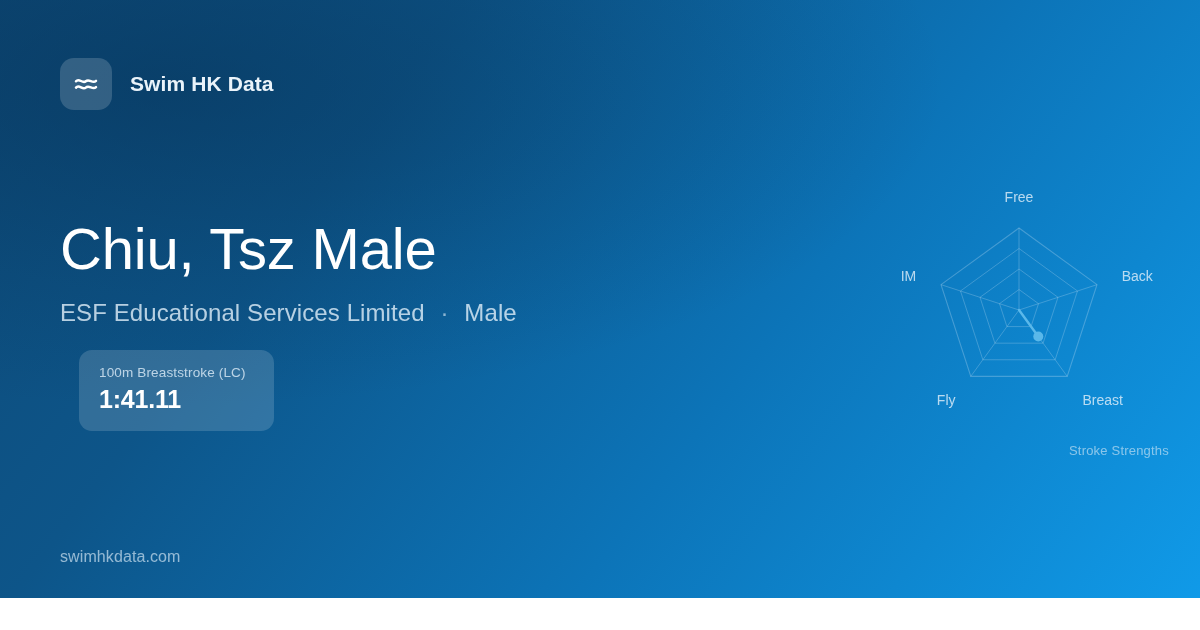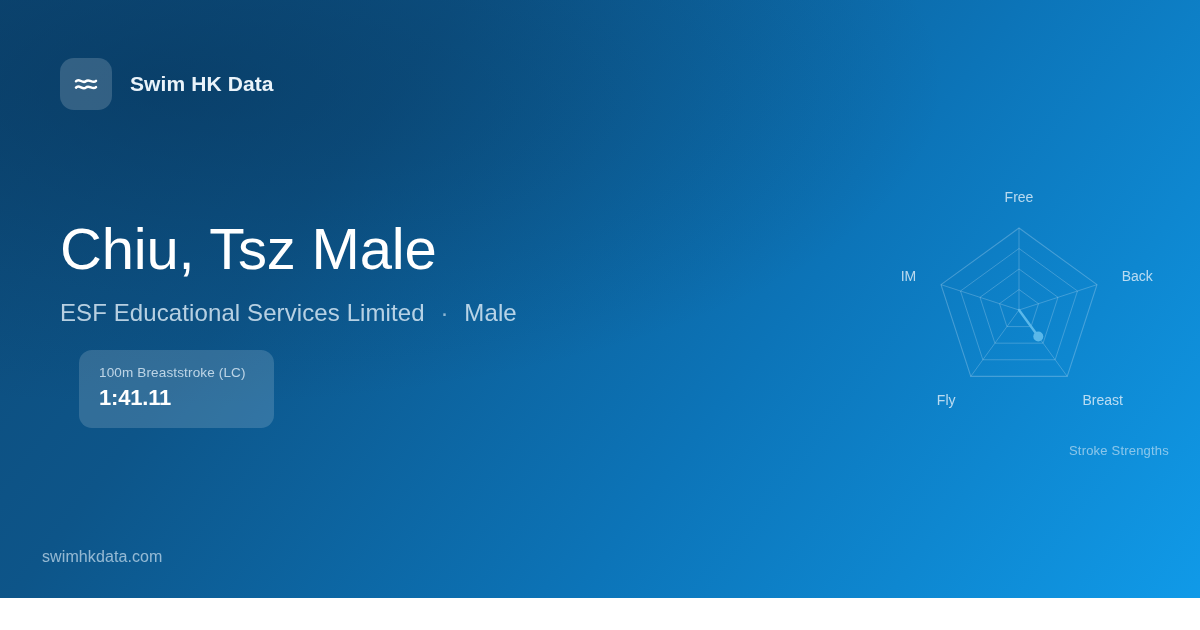--- a/index.html
+++ b/index.html
@@ -62,21 +62,21 @@
     background:rgba(255,255,255,0.155);
     z-index:3;
     margin-left:19px;
   }
   .stat-label{
     font-size:13.5px; font-weight:400; letter-spacing:0.15px;
     color:rgba(223,238,249,0.80); white-space:nowrap;
   }
   .stat-value{
     margin-top:5px;
-    font-size:22px; font-weight:600; letter-spacing:-0.2px;
+    font-size:25px; font-weight:600; letter-spacing:-0.2px;
     color:#ffffff; white-space:nowrap;
   }
 
   
   .radar-wrap{
     position:absolute; left:869px; top:170px;
     width:300px; height:300px;
     z-index:3;
     text-align:center;
   }
@@ -84,21 +84,21 @@
   .radar-caption{
     position:absolute; left:869px; top:443px;
     width:300px; text-align:right;
     font-size:13px; letter-spacing:0.2px;
     color:rgba(214,232,246,0.62);
     z-index:3;
   }
 
   
   .footer-left{
-    position:absolute; left:42px; top:548px;
+    position:absolute; left:60px; top:548px;
     font-size:16px; letter-spacing:0.1px;
     color:rgba(219,235,248,0.66);
     z-index:3;
   }
   .footer-right{
     position:absolute; right:62px; top:546px;
     font-size:18px; letter-spacing:0.1px;
     color:rgba(219,235,248,0.70);
     z-index:3;
   }

